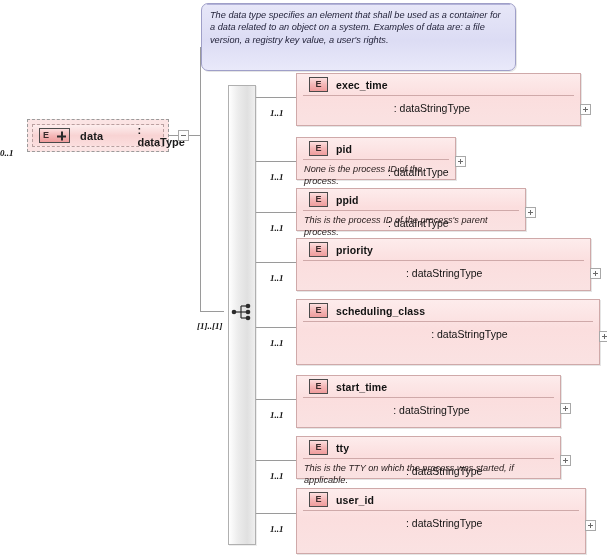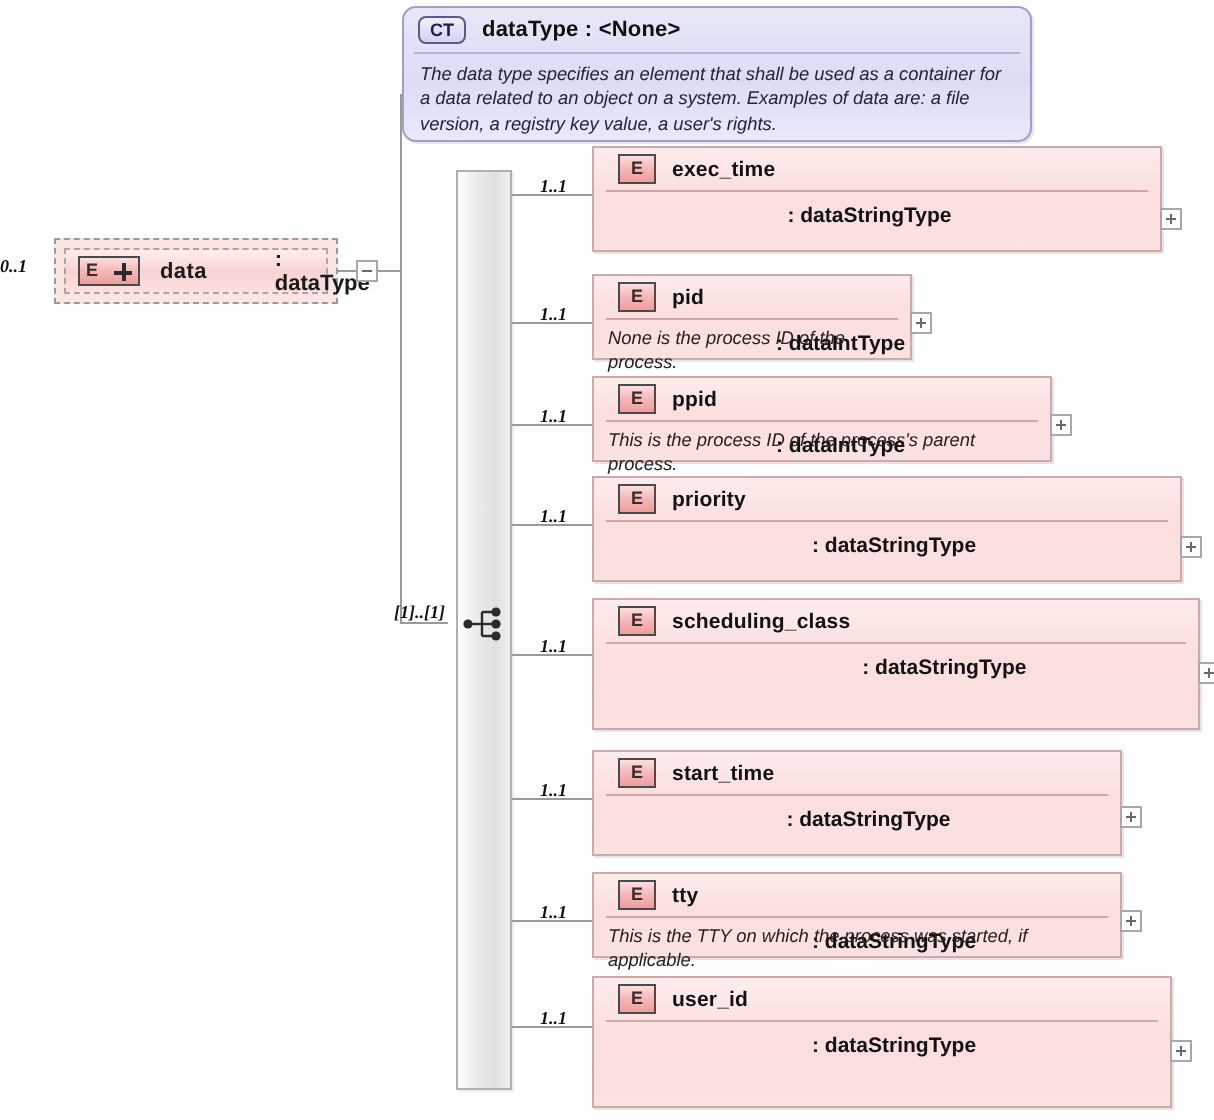--- a/index.html
+++ b/index.html
@@ -56,20 +56,21 @@
   }
   .root-type{
     margin-left:34px;font-size:11px;font-weight:bold;color:#1a1a1a;
   }
 
   
   .card{
     position:absolute;font-size:9px;font-style:italic;color:#111;
     font-family:"Liberation Serif","DejaVu Serif",serif;font-weight:bold;
     white-space:nowrap;
+    margin-top:20px;
   }
 
   
   .tog{
     position:absolute;width:11px;height:11px;box-sizing:border-box;
     border:1px solid #a8a8a8;background:#fdfdfd;
   }
   .tog:before{
     content:"";position:absolute;left:2px;top:4px;width:5px;height:1px;background:#6a6a6a;
   }
@@ -119,21 +120,21 @@
     border:1px solid #cfa9a9;
     background:linear-gradient(to bottom,#fdecec 0%,#fbdede 45%,#fae2e2 100%);
     box-shadow:1px 1px 0 rgba(0,0,0,.10);
   }
   .el-head{display:flex;align-items:center;height:21px;padding-left:6px;}
   .el-name{
     margin-left:8px;font-size:10.5px;font-weight:bold;color:#121212;
     white-space:nowrap;letter-spacing:.1px;
   }
   .el-type{
-    font-size:10.5px;font-weight:bold;color:#121212;white-space:nowrap;margin-top:47px;
+    font-size:10.5px;font-weight:normal;color:#121212;white-space:nowrap;margin-top:47px;
   }
   .el-rule{height:1px;background:#cfa9a9;margin:0 6px;}
   .el-doc{
     padding:3px 7px 4px 7px;
     font-size:9.2px;font-style:italic;color:#2a2020;line-height:12.2px;
   }
 </style>
 </head>
 <body>
 
@@ -156,24 +157,20 @@
   <div class="tog" style="left:178px;top:130px;"></div>
   <div class="line h" style="left:189px;top:135px;width:12px;"></div>
 
   <div class="line v" style="left:200px;top:47px;height:265px;"></div>
 
   <div class="line h" style="left:200px;top:47px;width:14px;"></div>
 
   <div class="line h" style="left:200px;top:311px;width:24px;"></div>
 
   <div class="ct-box" style="left:201px;top:3px;width:315px;height:68px;">
-    <div class="ct-head">
-      <span class="ct-badge">CT</span>
-      <span class="ct-title">dataType : &lt;None&gt;</span>
-    </div>
     <div class="ct-rule"></div>
     <div class="ct-doc">The data type specifies an element that shall be used as a container for a data related to an object on a system. Examples of data are: a file version, a registry key value, a user's rights.</div>
   </div>
 
   <div class="card" style="left:197px;top:301px;">[1]..[1]</div>
 
   <div class="seq-bar" style="left:228px;top:85px;width:28px;height:460px;"></div>
 
   <svg class="seq-ico" style="left:231px;top:302px;" viewBox="0 0 22 20">
     <line x1="3" y1="10" x2="10" y2="10" stroke="#2b2b2b" stroke-width="1.2"></line>

